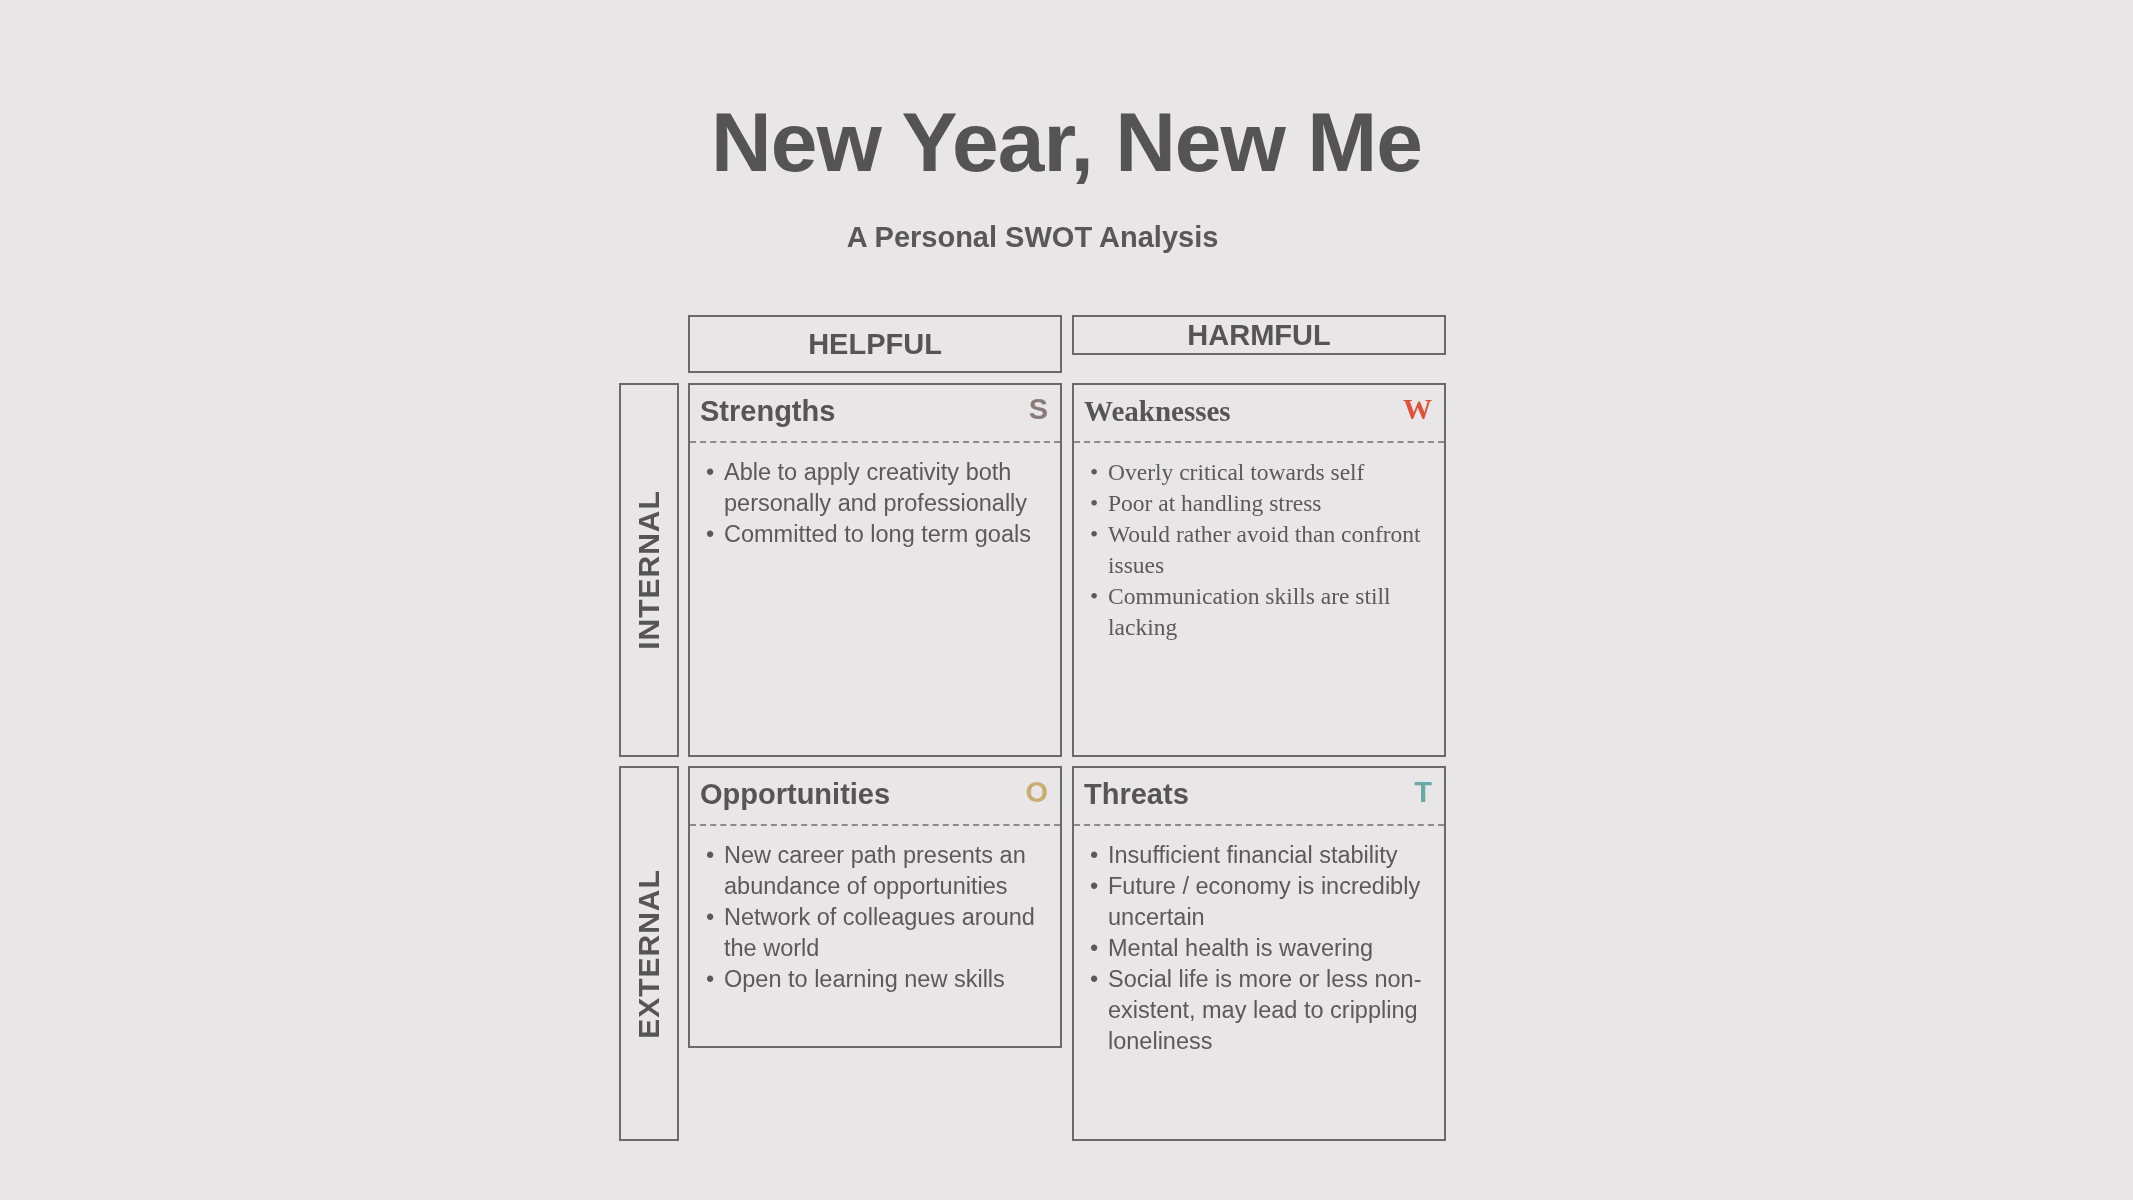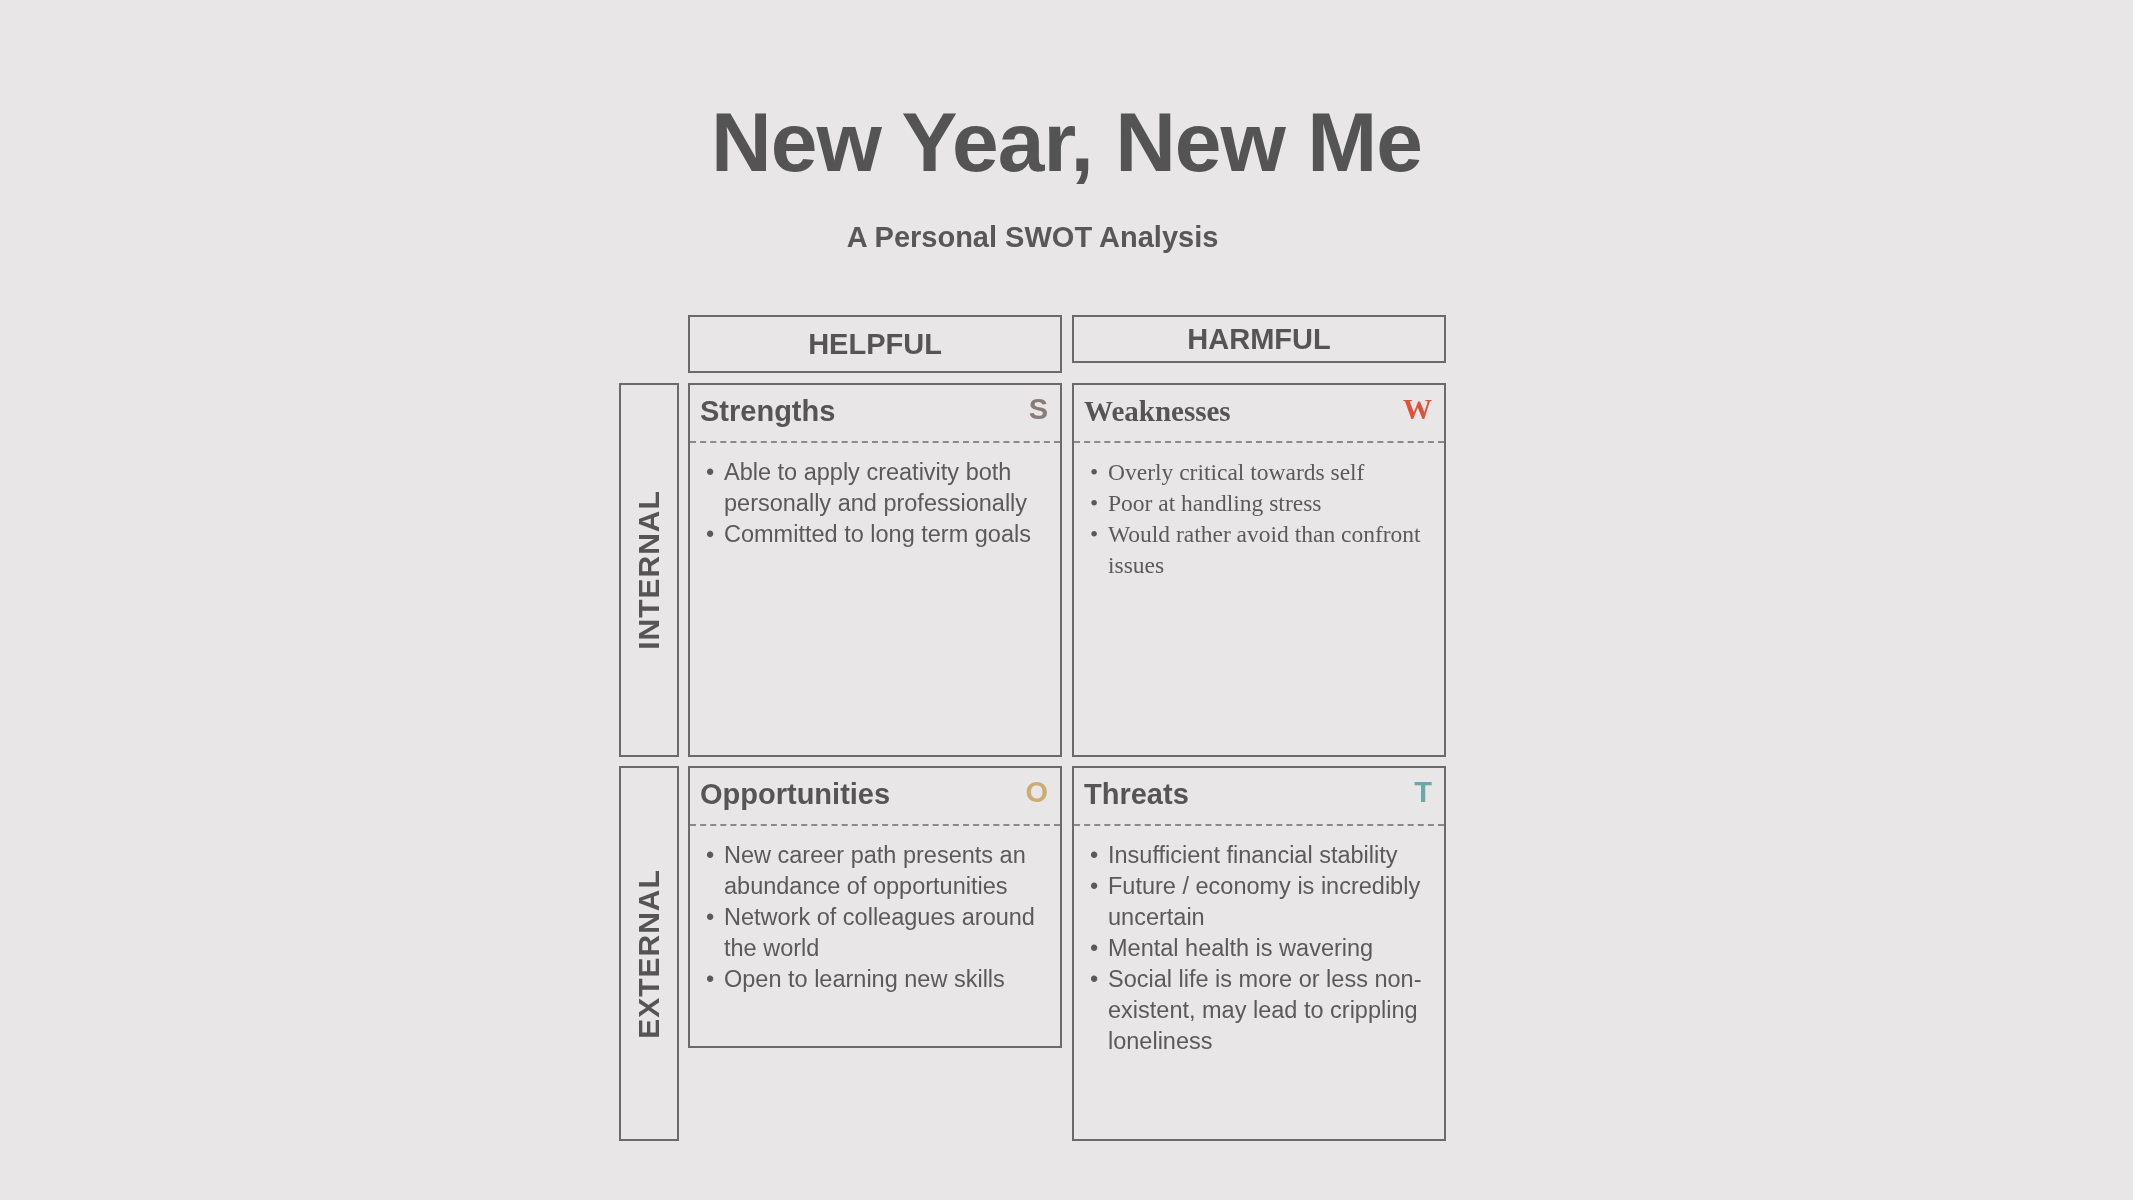--- a/index.html
+++ b/index.html
@@ -45,21 +45,21 @@
     content:"\2022"; position:absolute; left:-18px; top:0; color:#5a5a5a;
   }
 </style>
 </head>
 <body>
 
 <div class="title">New Year, New Me</div>
 <div class="subtitle">A Personal SWOT Analysis</div>
 
 <div class="box col-head" style="left:688px; top:315px; width:374px; height:58px;">HELPFUL</div>
-<div class="box col-head" style="left:1072px; top:315px; width:374px; height:48px;">HARMFUL</div>
+<div class="box col-head" style="left:1072px; top:315px; width:374px; height:40px;">HARMFUL</div>
 
 <div class="box side" style="left:619px; top:383px; width:60px; height:374px;">
   <span>INTERNAL</span>
 </div>
 <div class="box side" style="left:619px; top:766px; width:60px; height:375px;">
   <span>EXTERNAL</span>
 </div>
 
 <div class="box quad" style="left:688px; top:383px; width:374px; height:374px;">
   <div class="quad-head">
@@ -74,20 +74,21 @@
 
 <div class="box quad" style="left:1072px; top:383px; width:374px; height:374px;font-family:Liberation Serif, serif;">
   <div class="quad-head">
     <span class="quad-title">Weaknesses</span>
     <span class="quad-letter" style="color:#e0513a;">W</span>
   </div>
   <ul class="items">
     <li>Overly critical towards self</li>
     <li>Poor at handling stress</li>
     <li>Would rather avoid than confront issues</li>
+    <li>Communication skills are still lacking</li>
   </ul>
 </div>
 
 <div class="box quad" style="left:688px; top:766px; width:374px; height:282px;">
   <div class="quad-head">
     <span class="quad-title">Opportunities</span>
     <span class="quad-letter" style="color:#c9ad72;">O</span>
   </div>
   <ul class="items">
     <li>New career path presents an abundance of opportunities</li>

